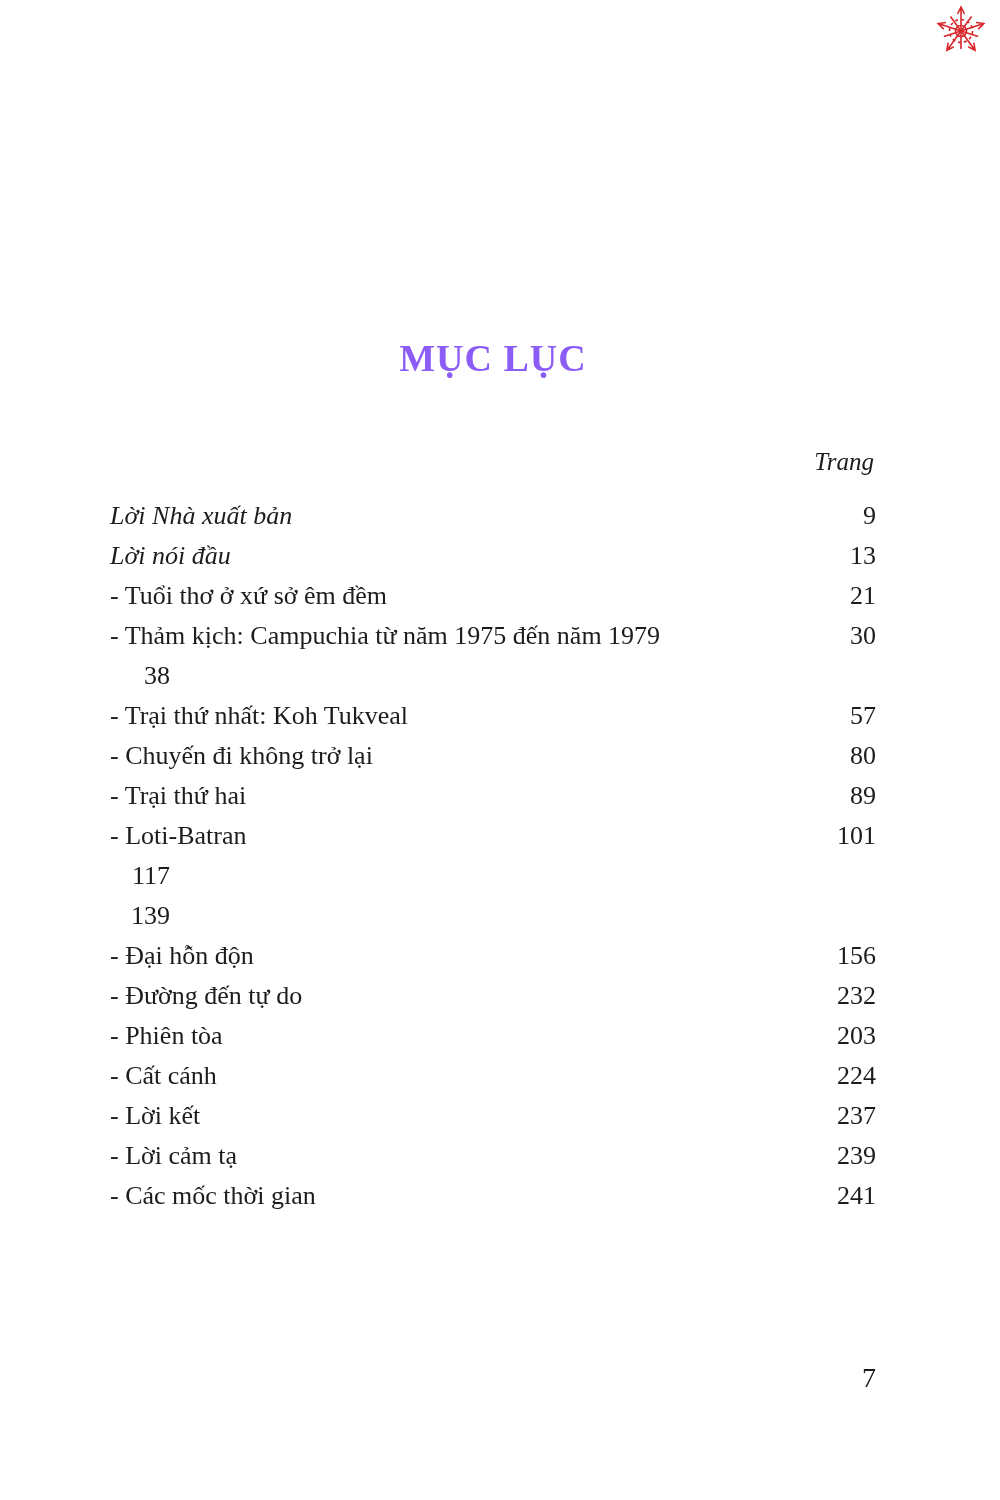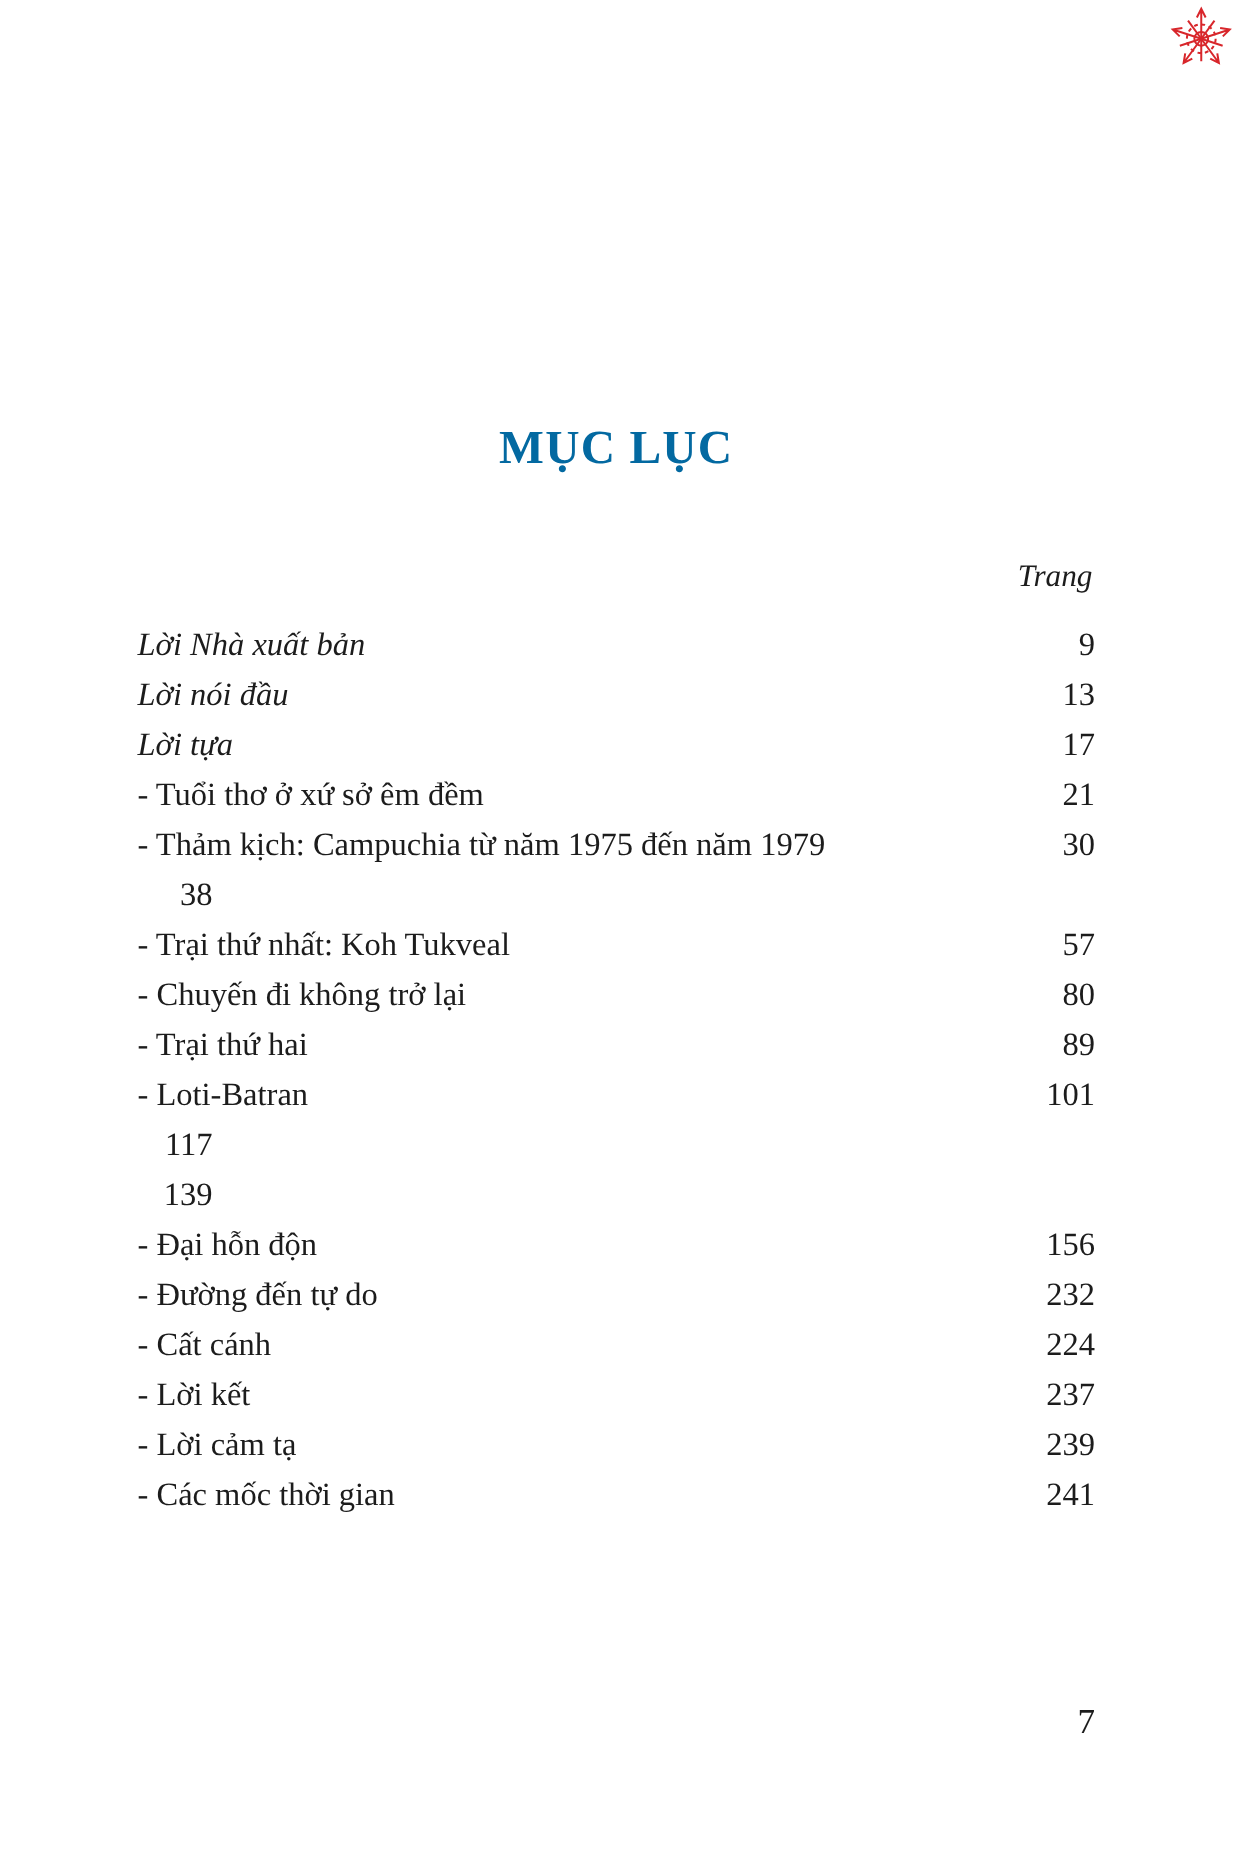--- a/index.html
+++ b/index.html
@@ -27,21 +27,21 @@
     left: 110px;
     top: 336px;
     width: 766px;
   }
   .doc-title {
     margin: 0 0 68px 0;
     text-align: center;
     font-size: 38px;
     font-weight: bold;
     letter-spacing: 1px;
-    color: #0369a1;
+    color: #8b5cf6;
   }
   .col-header {
     text-align: right;
     font-style: italic;
     font-size: 25px;
     margin-bottom: 20px;
     padding-right: 2px;
   }
   .toc-list {
     width: 100%;
@@ -107,24 +107,20 @@
 
   <div class="toc-list">
       <div class="toc-row italic">
     <span class="label">Lời Nhà xuất bản</span>
     <span class="pageno">9</span>
   </div>
       <div class="toc-row italic">
     <span class="label">Lời nói đầu</span>
     <span class="pageno">13</span>
   </div>
-      <div class="toc-row italic">
-    <span class="label">Lời tựa</span>
-    <span class="pageno">17</span>
-  </div>
       <div class="toc-row">
     <span class="label">- Tuổi thơ ở xứ sở êm đềm</span>
     <span class="pageno">21</span>
   </div>
       <div class="toc-row">
     <span class="label">- Thảm kịch: Campuchia từ năm 1975 đến năm 1979</span>
     <span class="pageno">30</span>
   </div>
       <div class="toc-row">
     <span class="pageno">38</span>
@@ -153,20 +149,24 @@
   </div>
       <div class="toc-row">
     <span class="label">- Đại hỗn độn</span>
     <span class="pageno">156</span>
   </div>
       <div class="toc-row">
     <span class="label">- Đường đến tự do</span>
     <span class="pageno">232</span>
   </div>
       <div class="toc-row">
+    <span class="label">- Phiên tòa</span>
+    <span class="pageno">203</span>
+  </div>
+      <div class="toc-row">
     <span class="label">- Cất cánh</span>
     <span class="pageno">224</span>
   </div>
       <div class="toc-row">
     <span class="label">- Lời kết</span>
     <span class="pageno">237</span>
   </div>
       <div class="toc-row">
     <span class="label">- Lời cảm tạ</span>
     <span class="pageno">239</span>

